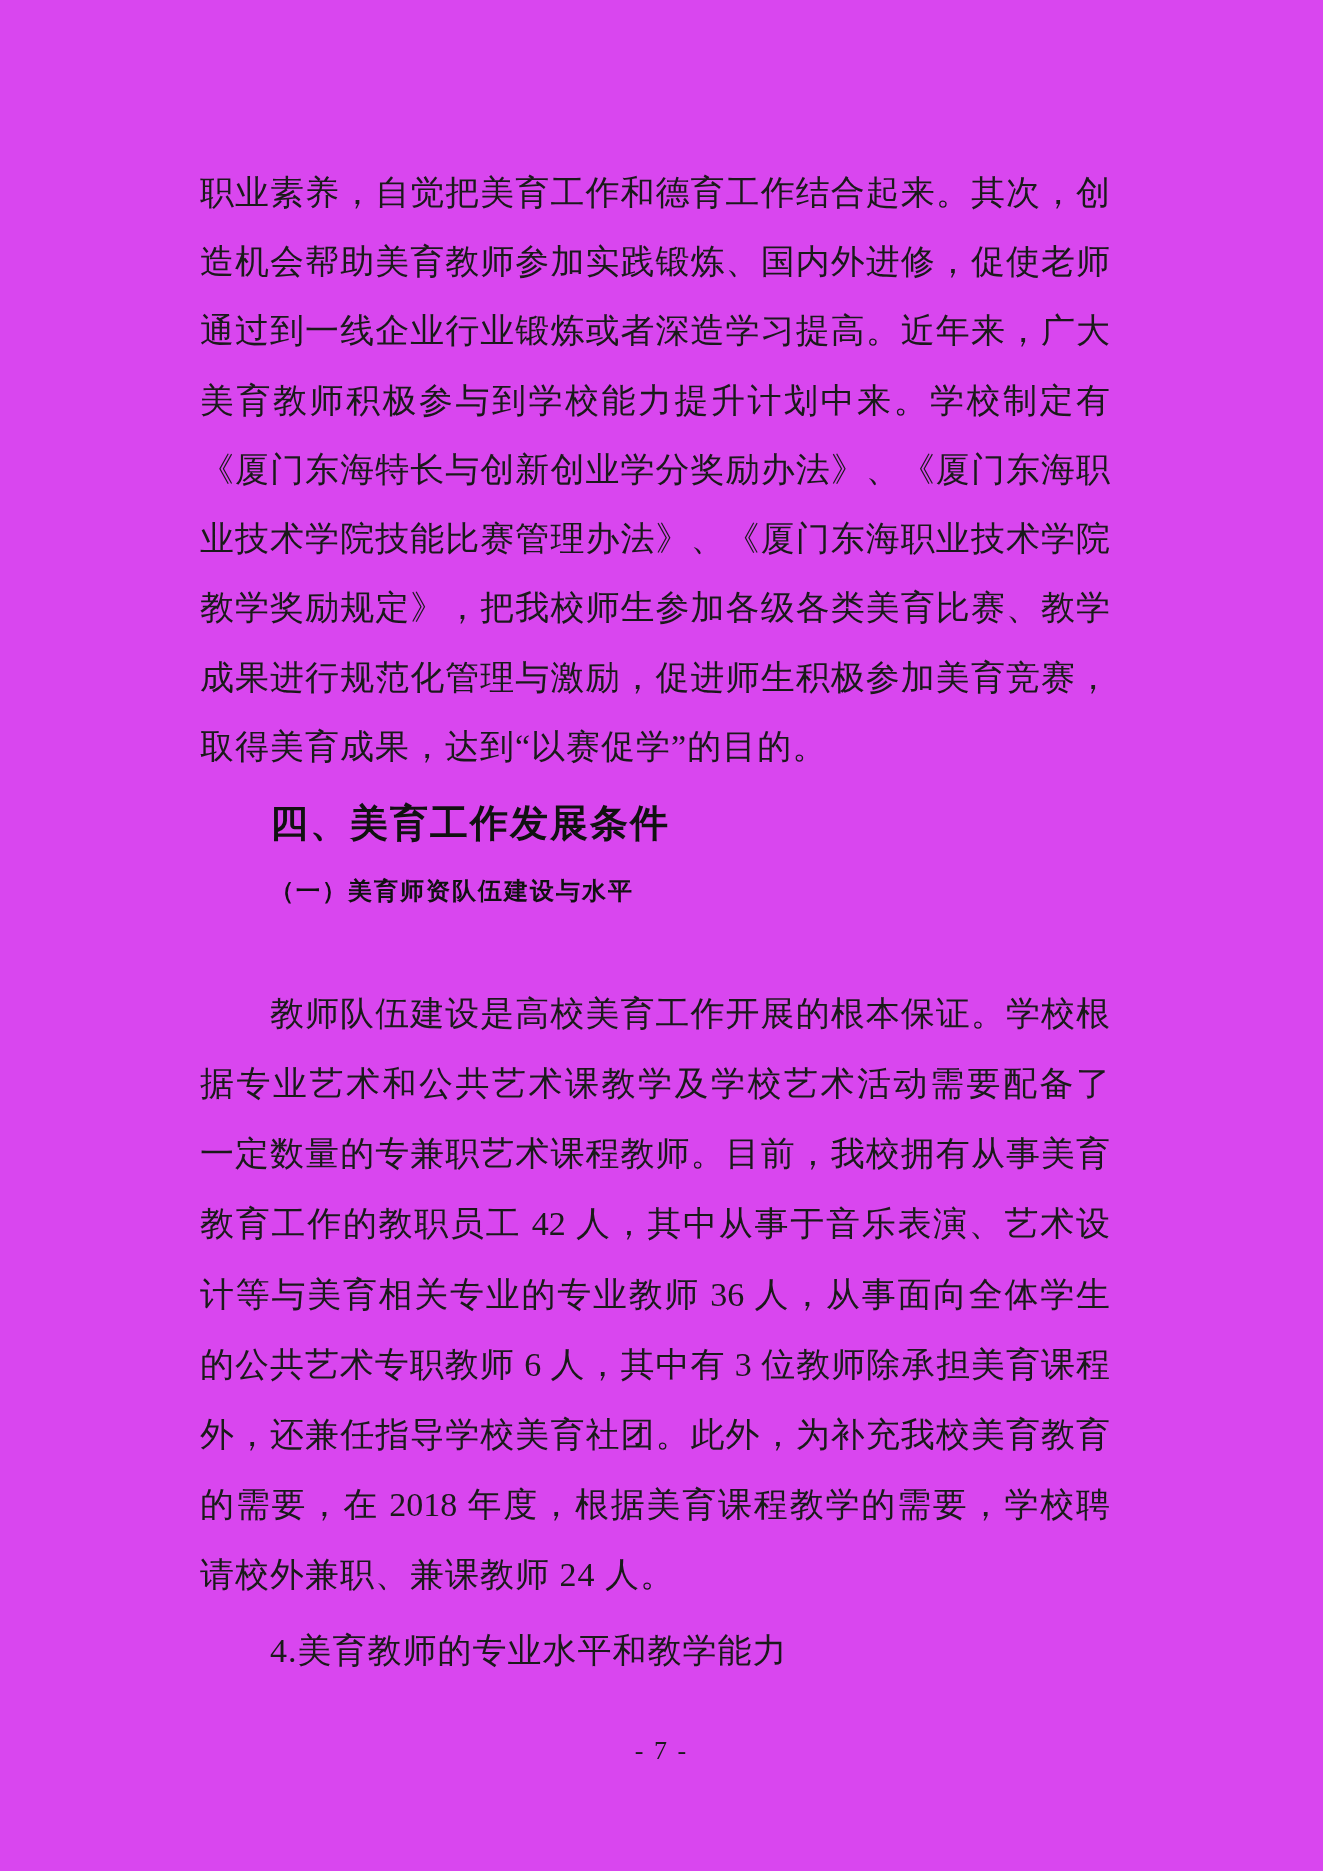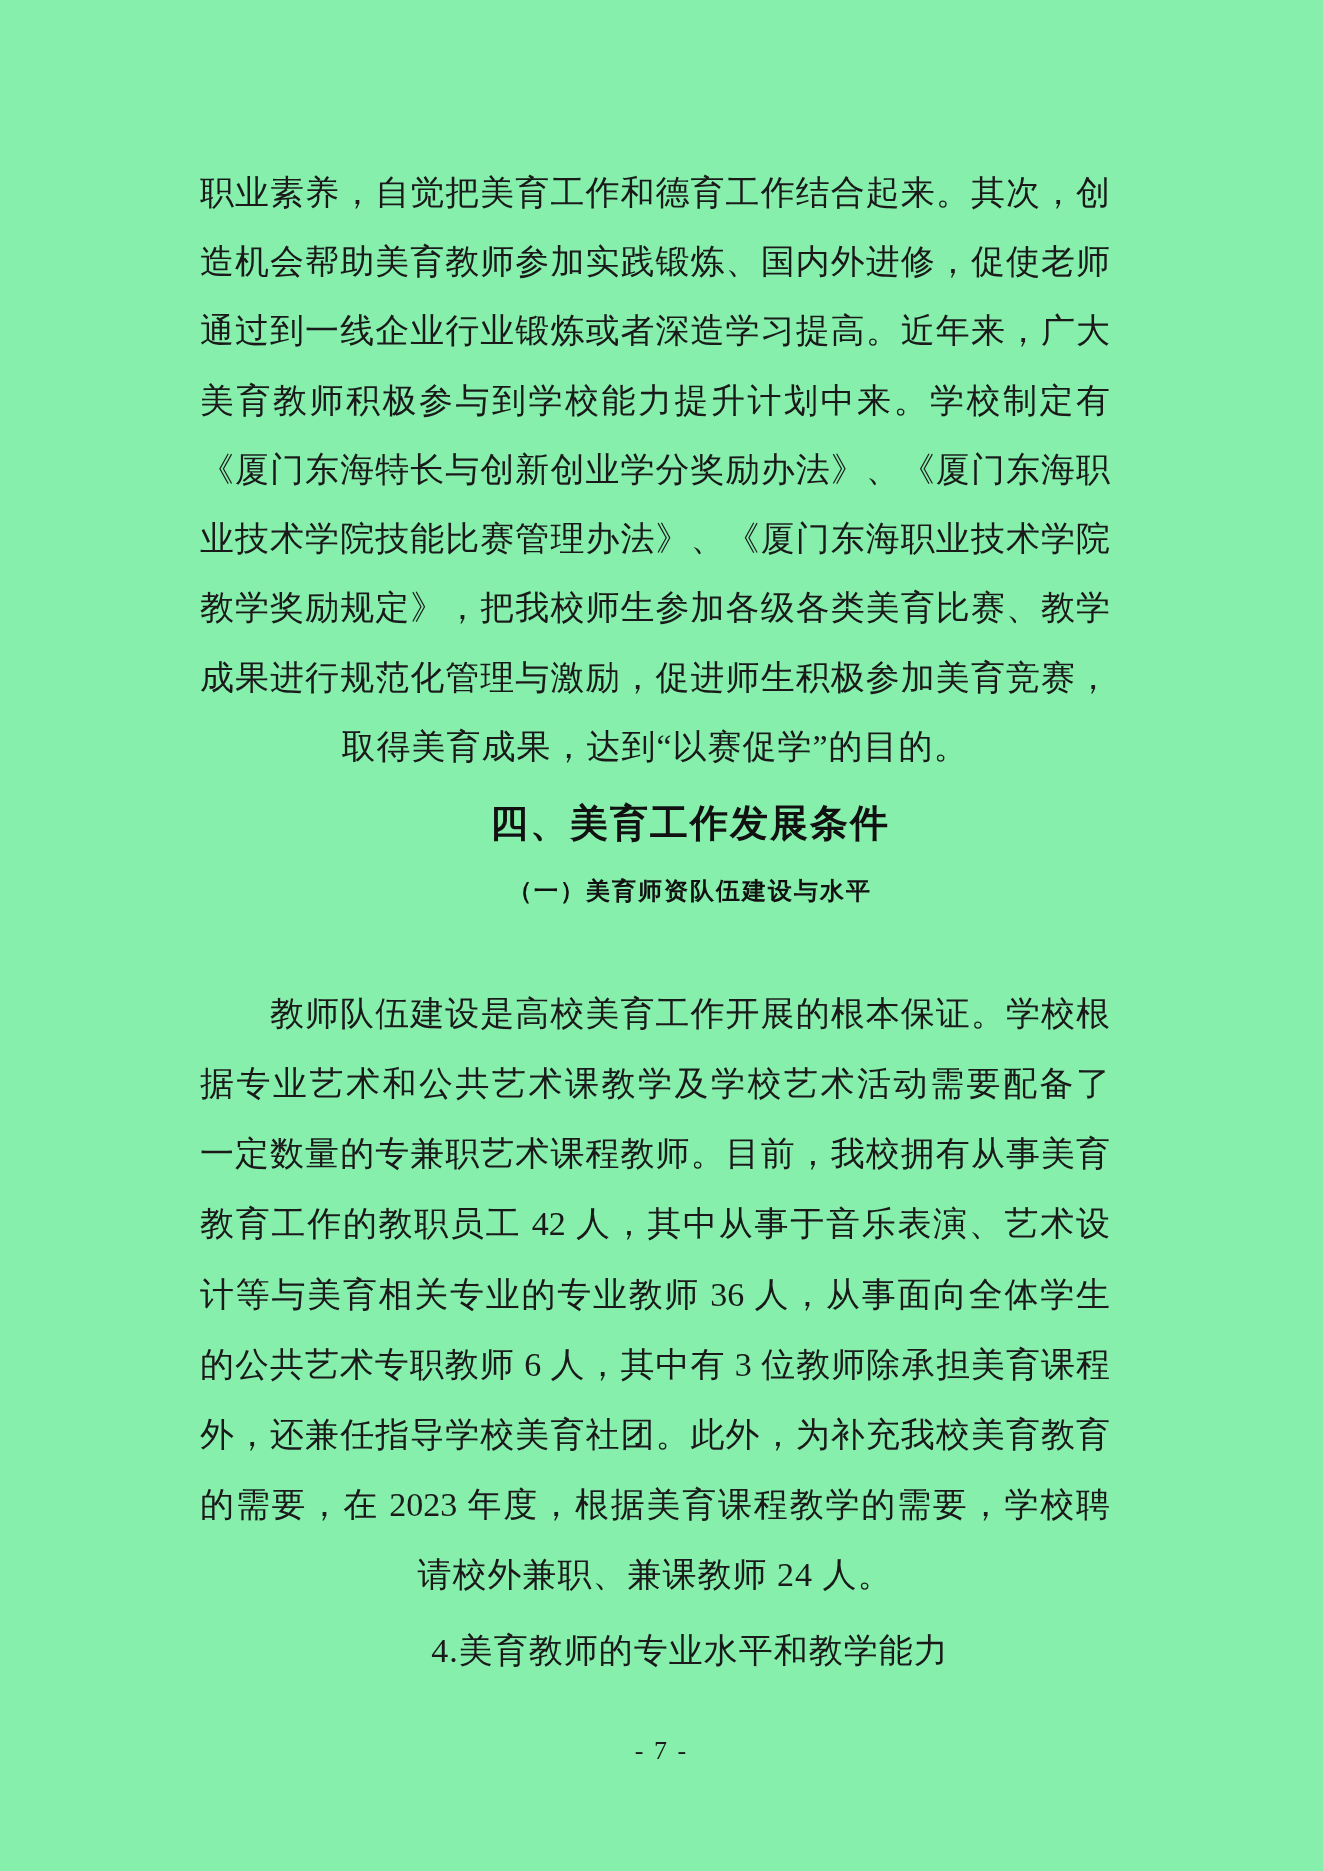--- a/index.html
+++ b/index.html
@@ -4,42 +4,41 @@
 <style>
   html, body {
     margin: 0;
     padding: 0;
     background: #ffffff;
   }
   .page {
     position: relative;
     width: 1323px;
     height: 1871px;
-    background: #86efac;
+    background: #d946ef;
     overflow: hidden;
     font-family: "Liberation Serif", "DejaVu Serif", serif;
   }
   .text-block {
     position: absolute;
     left: 200px;
     top: 0;
     width: 910px;
     height: 100%;
   }
   .ln {
     position: absolute;
     left: 0;
     width: 100%;
     height: 44px;
     line-height: 44px;
     font-size: 34px;
     color: #1a1a1a;
     letter-spacing: 1px;
     font-family: "Liberation Serif", "DejaVu Serif", serif;
-    text-align: center;
   }
   .j {
     letter-spacing: 0;
     text-align: justify;
     text-justify: inter-character;
     text-align-last: justify;
   }
   .indent { text-indent: 70px; }
   .heading {
     font-family: "DejaVu Sans", "Liberation Sans", sans-serif;
@@ -87,20 +86,20 @@
     <div class="ln subheading indent" style="top:869px">（一）美育师资队伍建设与水平</div>
 
 
     <div class="ln j" style="top:1062px">据专业艺术和公共艺术课教学及学校艺术活动需要配备了</div>
     <div class="ln j indent" style="top:992px">教师队伍建设是高校美育工作开展的根本保证。学校根</div>
     <div class="ln j" style="top:1132px">一定数量的专兼职艺术课程教师。目前，我校拥有从事美育</div>
     <div class="ln j" style="top:1202px">教育工作的教职员工 42 人，其中从事于音乐表演、艺术设</div>
     <div class="ln j" style="top:1273px">计等与美育相关专业的专业教师 36 人，从事面向全体学生</div>
     <div class="ln j" style="top:1343px">的公共艺术专职教师 6 人，其中有 3 位教师除承担美育课程</div>
     <div class="ln j" style="top:1413px">外，还兼任指导学校美育社团。此外，为补充我校美育教育</div>
-    <div class="ln j" style="top:1483px">的需要，在 2023 年度，根据美育课程教学的需要，学校聘</div>
+    <div class="ln j" style="top:1483px">的需要，在 2018 年度，根据美育课程教学的需要，学校聘</div>
     <div class="ln" style="top:1553px">请校外兼职、兼课教师 24 人。</div>
 
     <div class="ln indent" style="top:1629px">4.美育教师的专业水平和教学能力</div>
   </div>
 
   <div class="pagenum" style="top:1736px">- 7 -</div>
 </div>
 
 </body></html>

